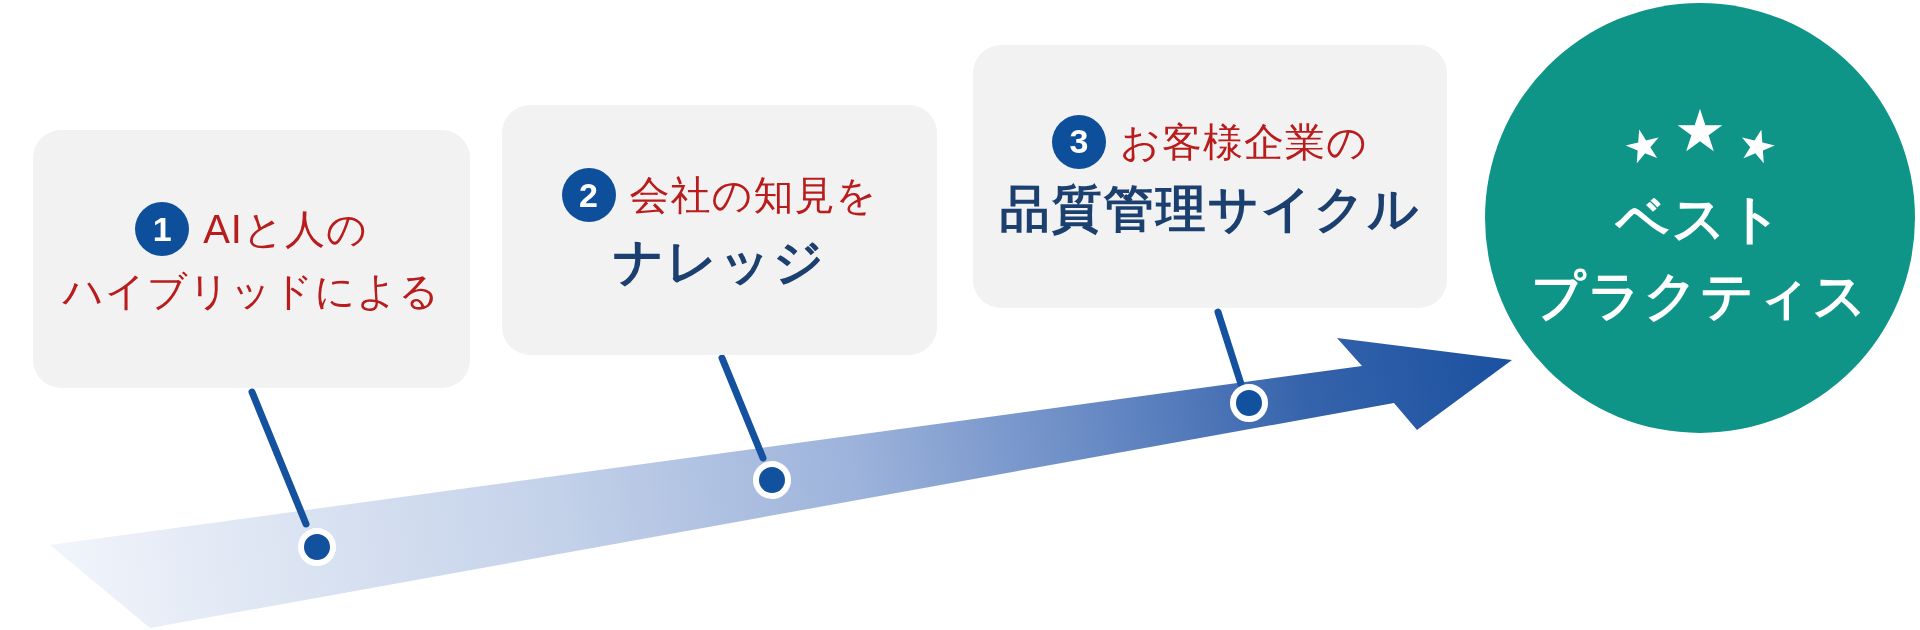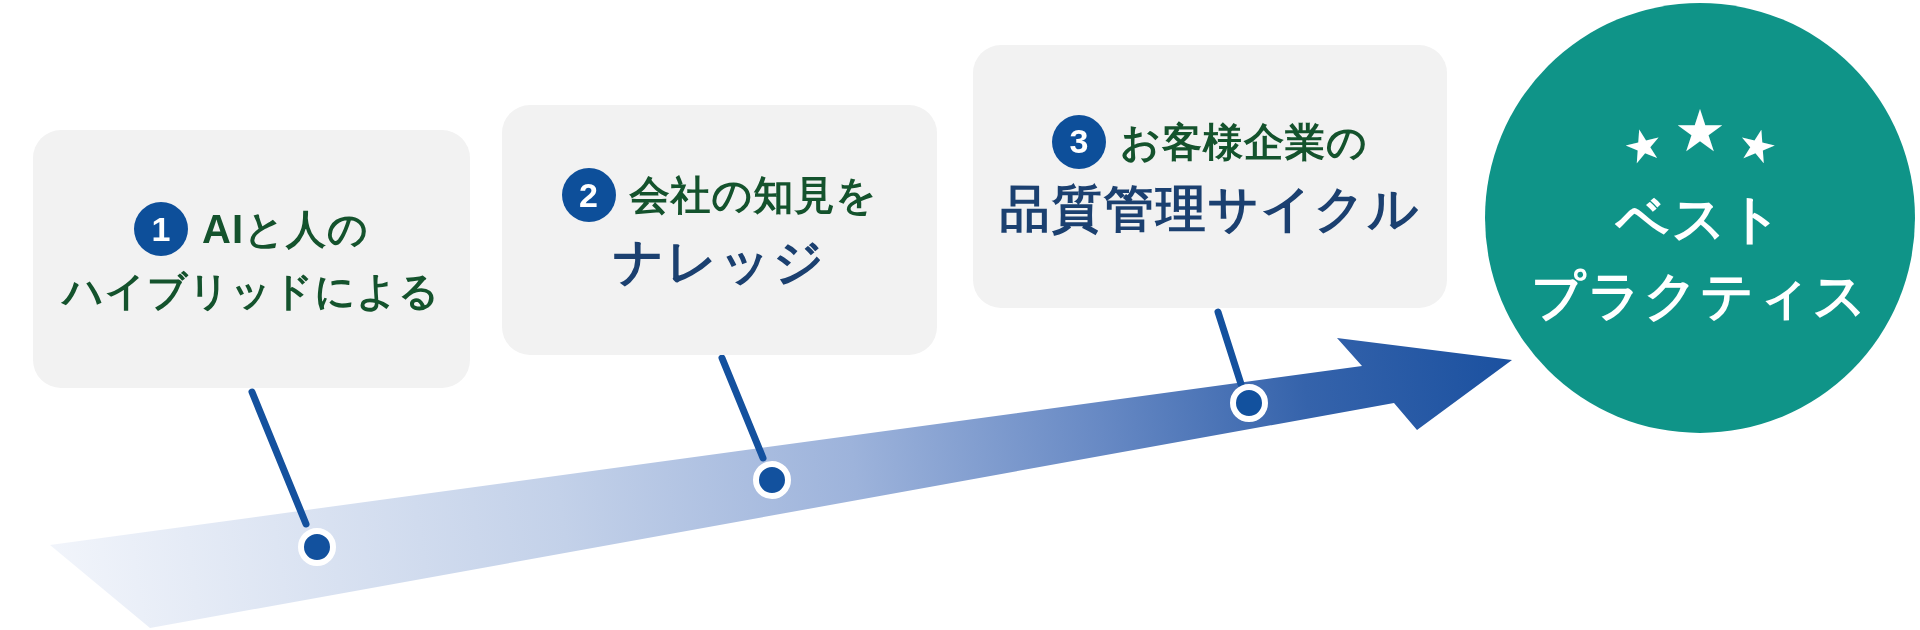--- a/index.html
+++ b/index.html
@@ -11,21 +11,21 @@
   .arrow-layer{position:absolute;left:0;top:0;width:1920px;height:630px;}
 
   
   .card{position:absolute;background:#f2f2f2;border-radius:28px;
         display:flex;flex-direction:column;align-items:center;justify-content:center;
         gap:10px;text-align:center;}
   .card-1{left:33px;top:130px;width:437px;height:258px;}
   .card-2{left:502px;top:105px;width:435px;height:250px;}
   .card-3{left:973px;top:45px;width:474px;height:263px;}
   .line-row{display:flex;align-items:center;justify-content:center;gap:14px;}
-  .card .txt{font-size:40px;font-weight:700;color:#14532d;line-height:1.25;letter-spacing:1px;}
+  .card .txt{font-size:40px;font-weight:400;color:#b91c1c;line-height:1.25;letter-spacing:1px;}
   .card .highlight{font-size:50px;font-weight:800;color:#1b4070;line-height:1.2;letter-spacing:2px;}
   .badge{flex:0 0 auto;width:54px;height:54px;border-radius:50%;background:#0d4f9a;
          display:flex;align-items:center;justify-content:center;
          color:#ffffff;font-size:34px;font-weight:700;}
 
   
   .goal{position:absolute;left:1485px;top:3px;width:430px;height:430px;border-radius:50%;
         background:#0f9488;display:flex;flex-direction:column;align-items:center;
         justify-content:center;text-align:center;}
   .stars{display:flex;align-items:flex-end;justify-content:center;margin-bottom:14px;height:64px;}

